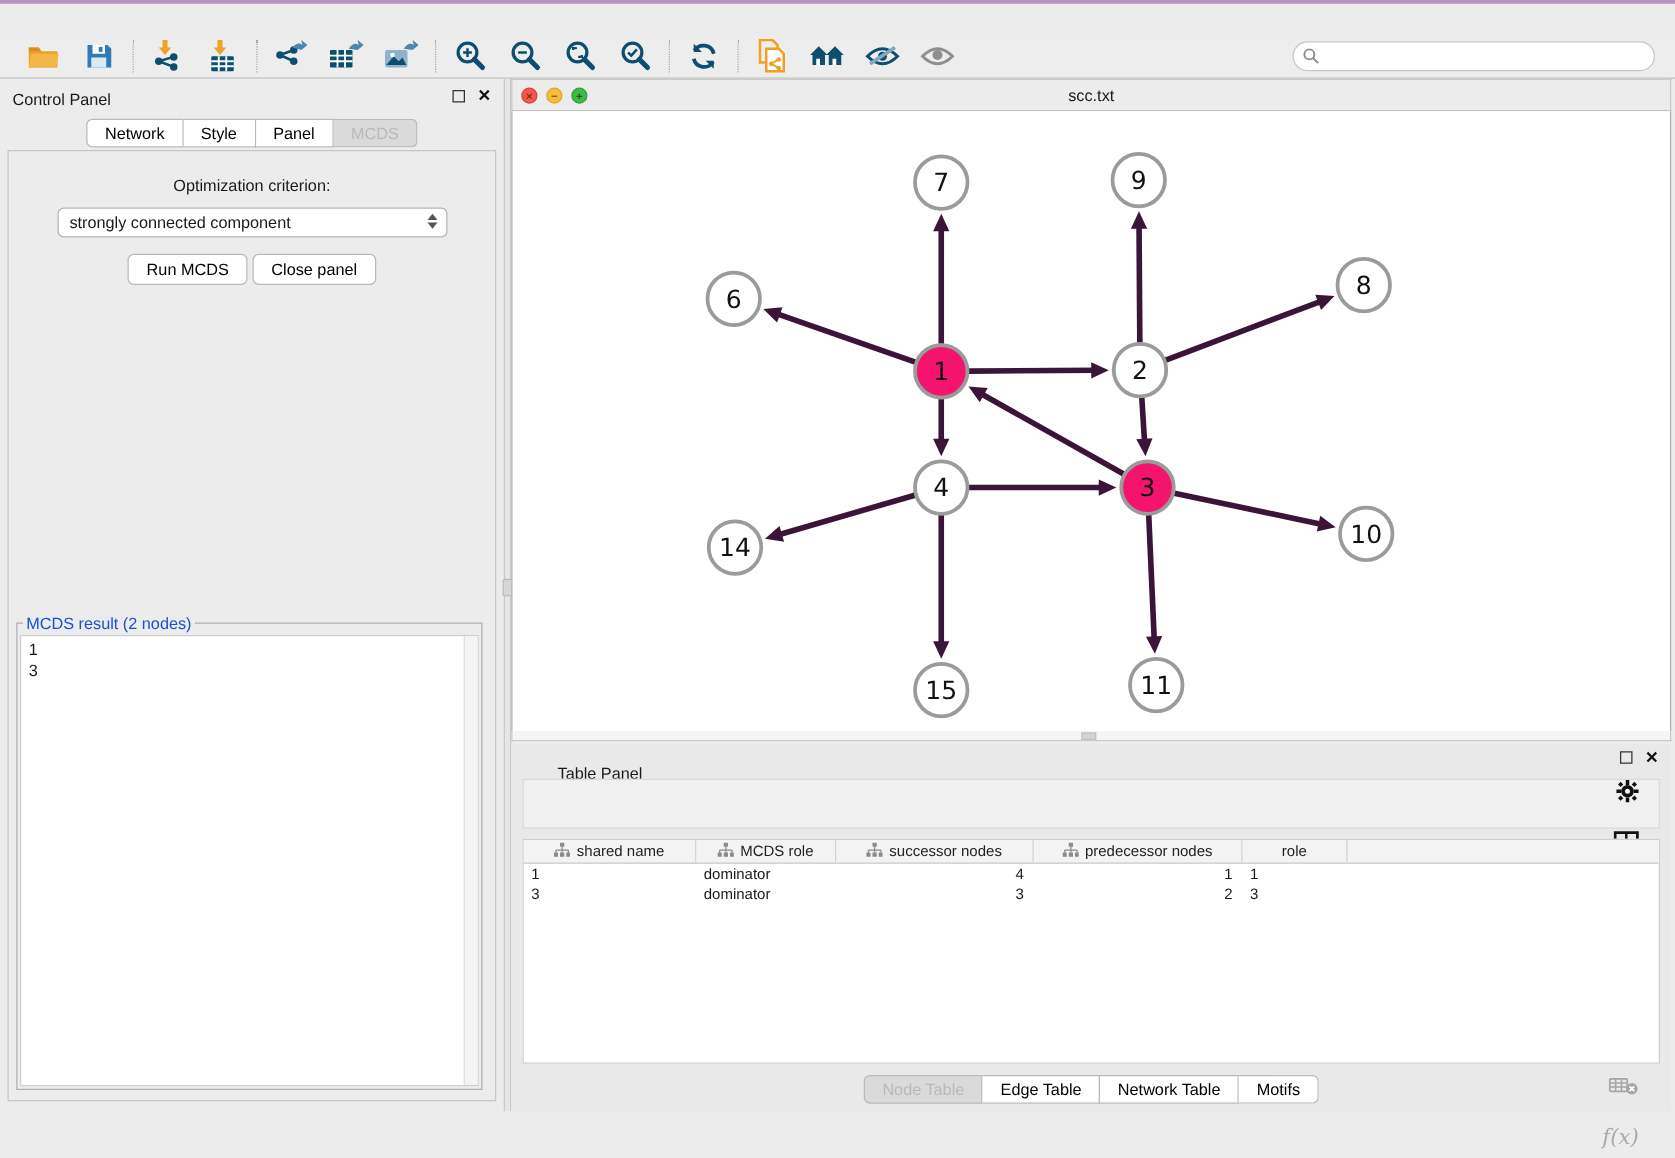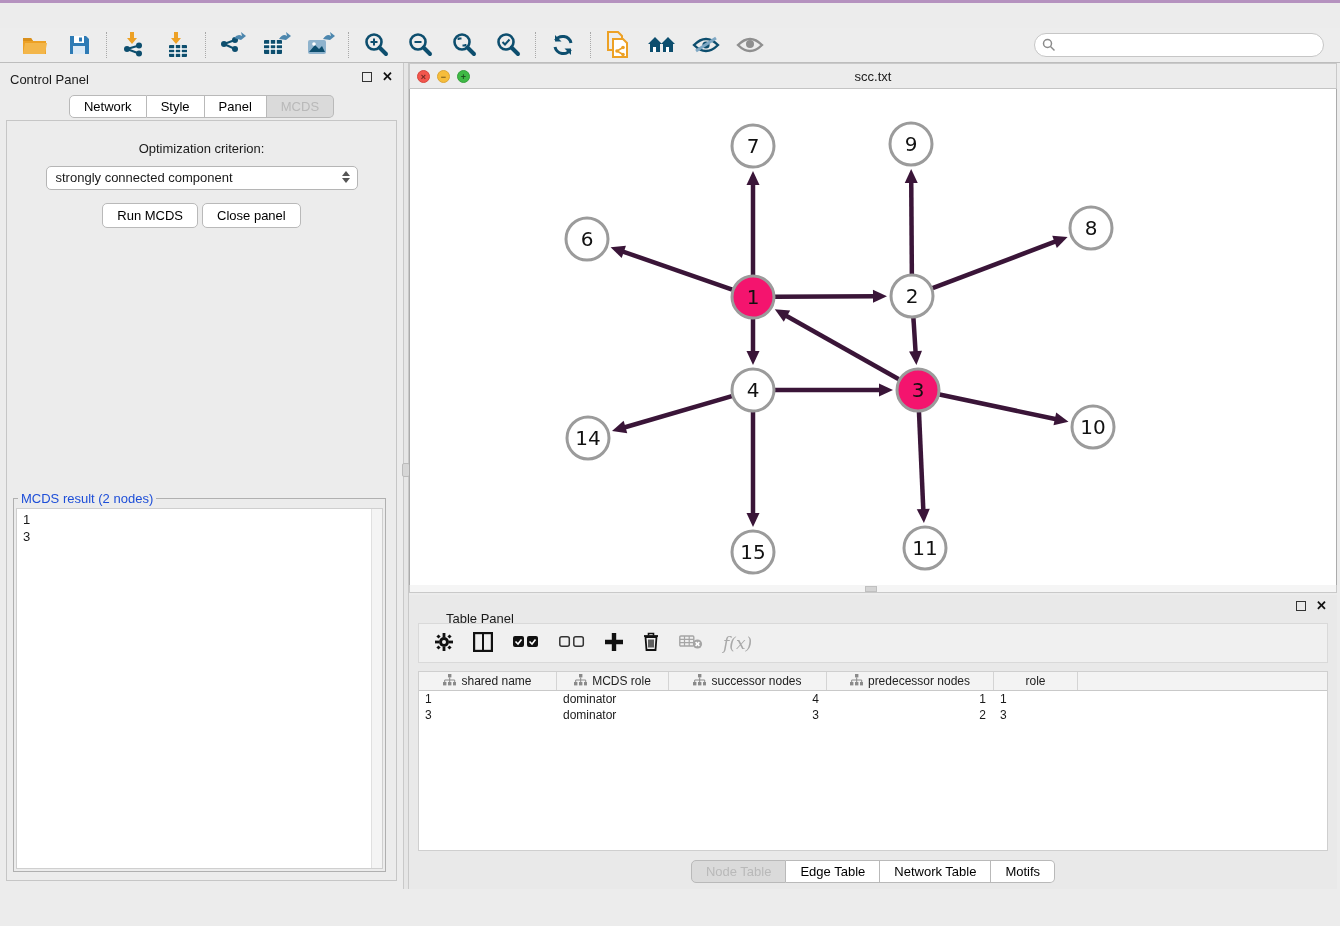--- a/index.html
+++ b/index.html
@@ -64,21 +64,21 @@
   .nt.green { background:#3fb945; border:1px solid #35a03b; }
   .net-title { position:absolute; top:5px; width:100%; text-align:center; font-size:13px; color:#1a1a1a; }
   .net-canvas { position:relative; height:496px; background:#fff; border-left:1px solid #ababab; border-right:1px solid #ababab; }
   .net-scrollstrip { height:8px; background:#f5f5f5; border:1px solid #c9c9c9; border-top:none; position:relative; }
   .h-grip { position:absolute; left:455px; top:1px; width:12px; height:6px; background:#d4d4d4; border:1px solid #c0c0c0; }
 
   
   .table-panel { position:absolute; top:595px; left:409px; width:928px; height:294px; background:#e9e9e9; }
   .tp-header { position:relative; height:24px; }
   .tp-title { position:absolute; left:9px; top:16px; font-size:13px;margin-left:28px; }
-  .tp-toolbar { position:absolute; top:28px; left:9px; right:9px; height:40px; background:#f0f0f0; border:1px solid #d9d9d9; display:flex; align-items:center; gap:20px; padding:0 16px; }
+  .tp-toolbar { position:absolute; top:28px; left:9px; right:9px; height:40px; background:#f0f0f0; border:1px solid #d9d9d9; display:flex; align-items:flex-end; gap:20px; padding:0 16px;flex-direction:column; }
   .tp-btn { background:none; border:none; display:flex; align-items:center; }
   .fx { font-family:"DejaVu Serif", serif; font-style:italic; font-size:17px; color:#a9a9a9; }
   .tp-table { position:absolute; top:76px; left:9px; right:9px; height:180px; background:#fff; border:1px solid #cfcfcf; overflow:hidden; }
   .t-headrow { display:flex; height:19px; background:#f3f3f3; border-bottom:1px solid #c9c9c9; }
   .th { display:flex; align-items:center; justify-content:center; gap:5px; border-right:1px solid #d4d4d4; font-size:12px; color:#222; }
   .tr { display:flex; height:16px; font-size:12px; }
   .td { padding:1px 8px 0 6px; white-space:nowrap; overflow:hidden; }
   .td.num { text-align:right; }
   .bottom-tabs { position:absolute; bottom:6px; width:100%; display:flex; justify-content:center; }
 

